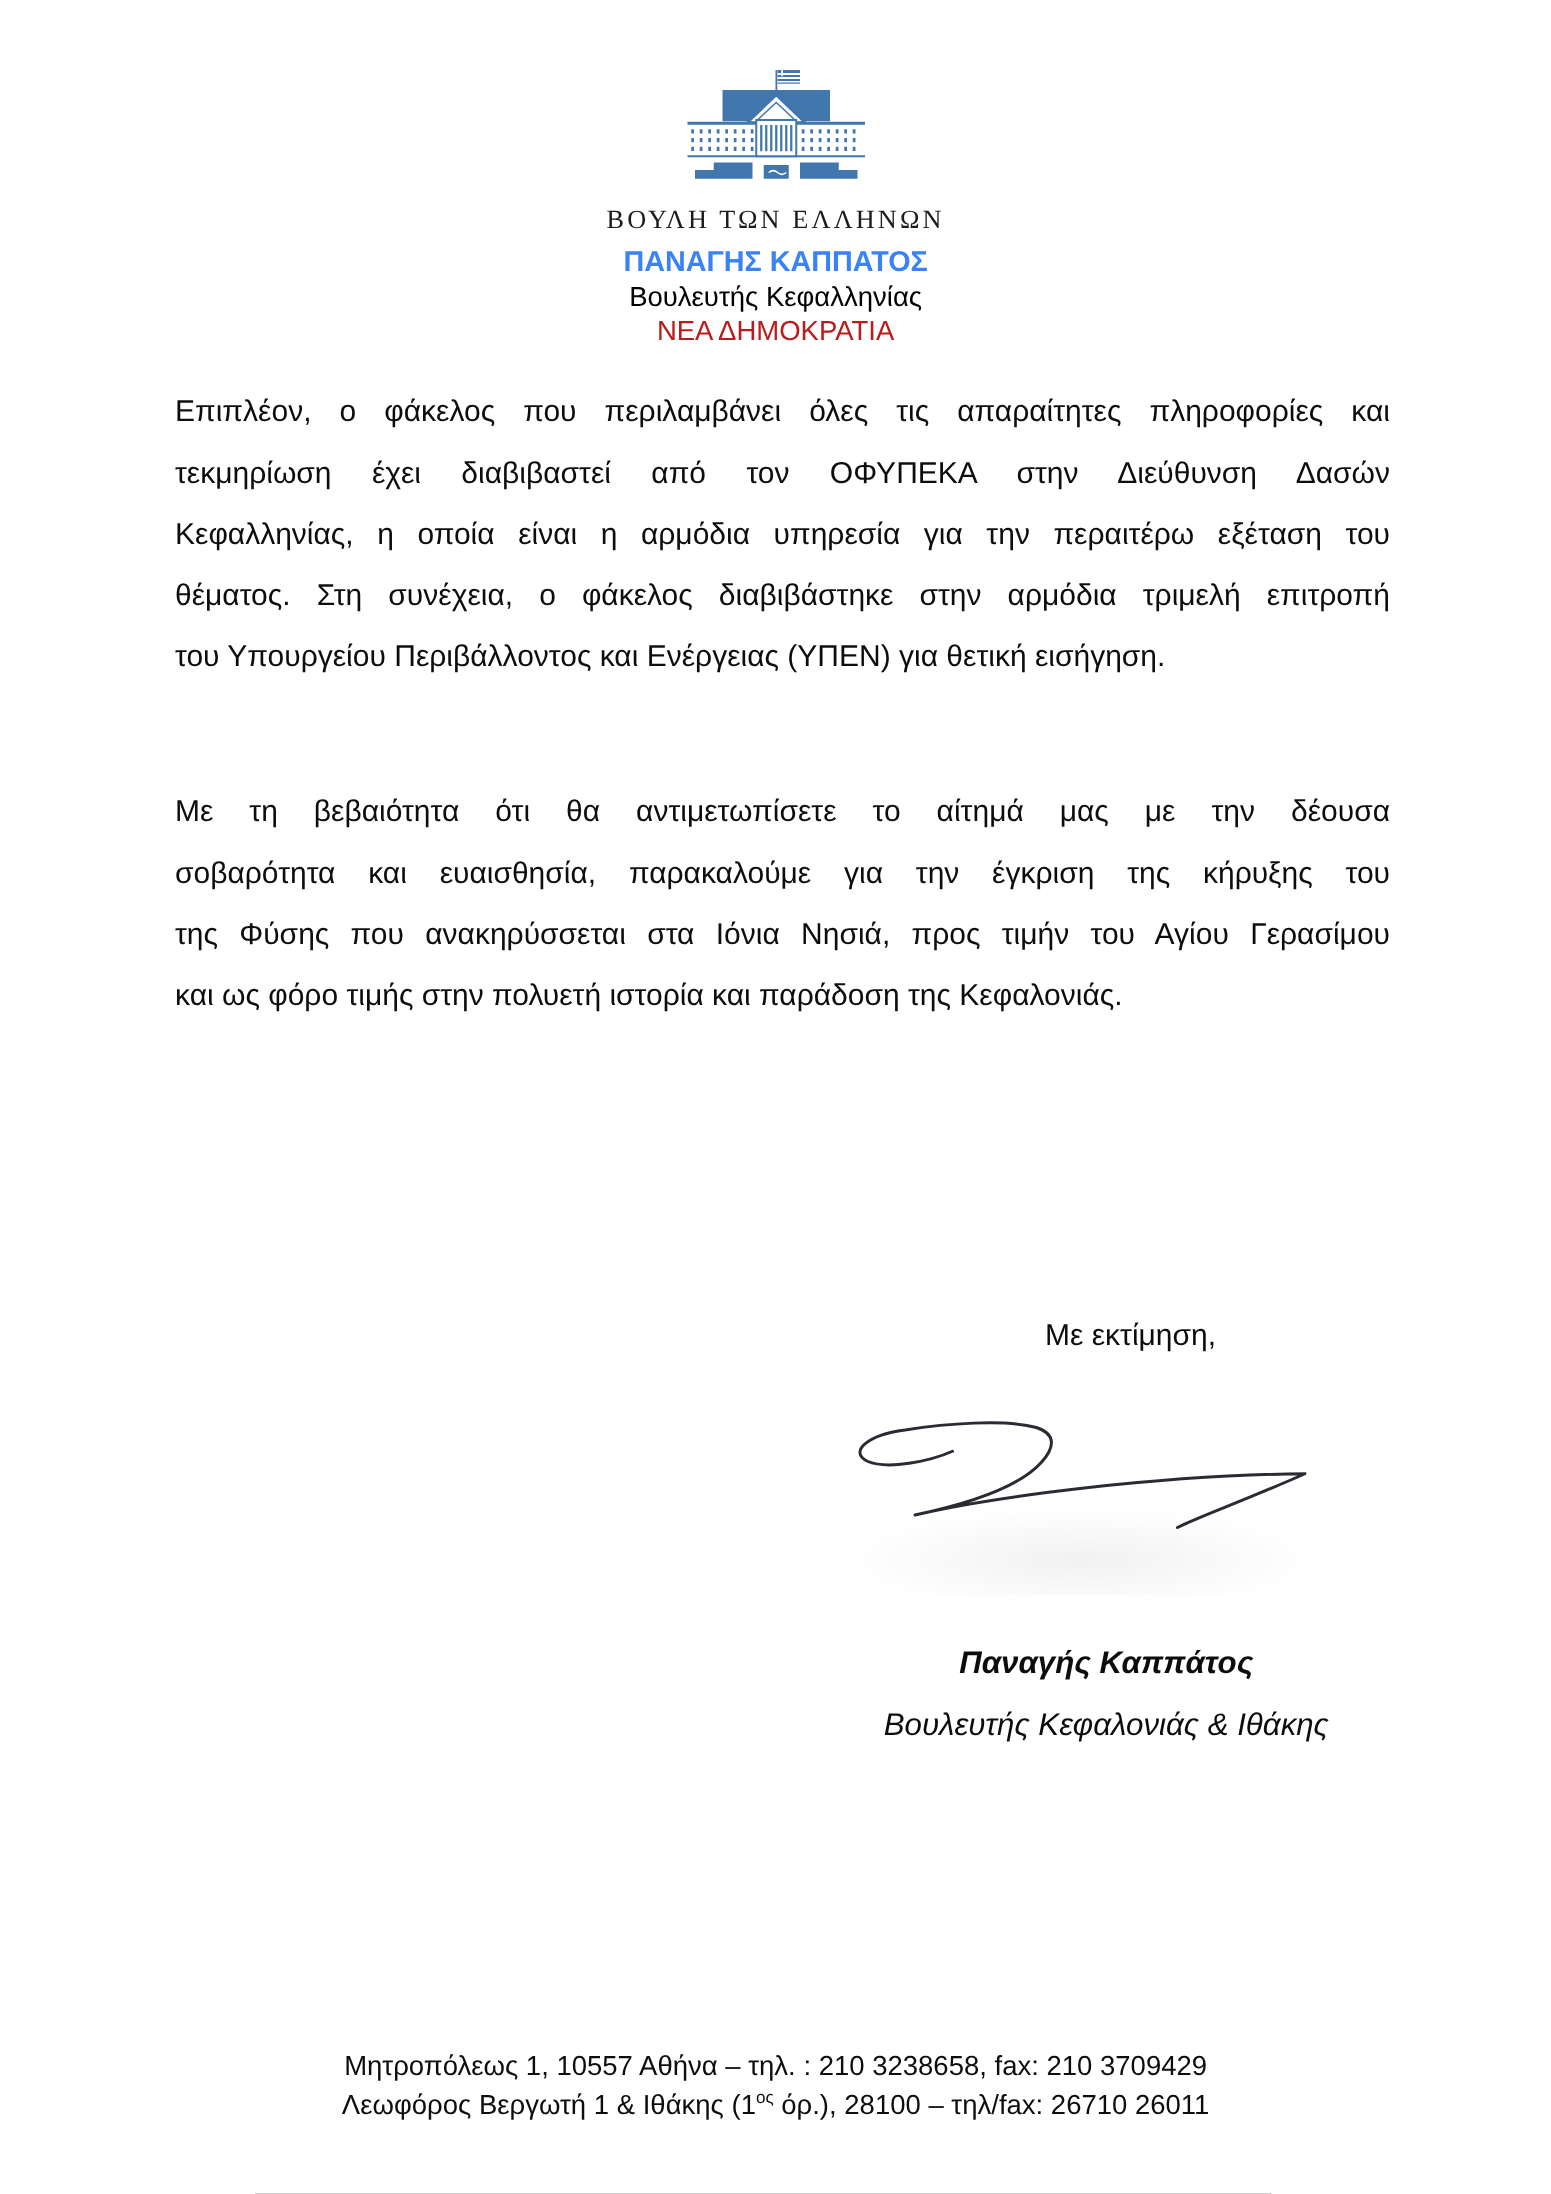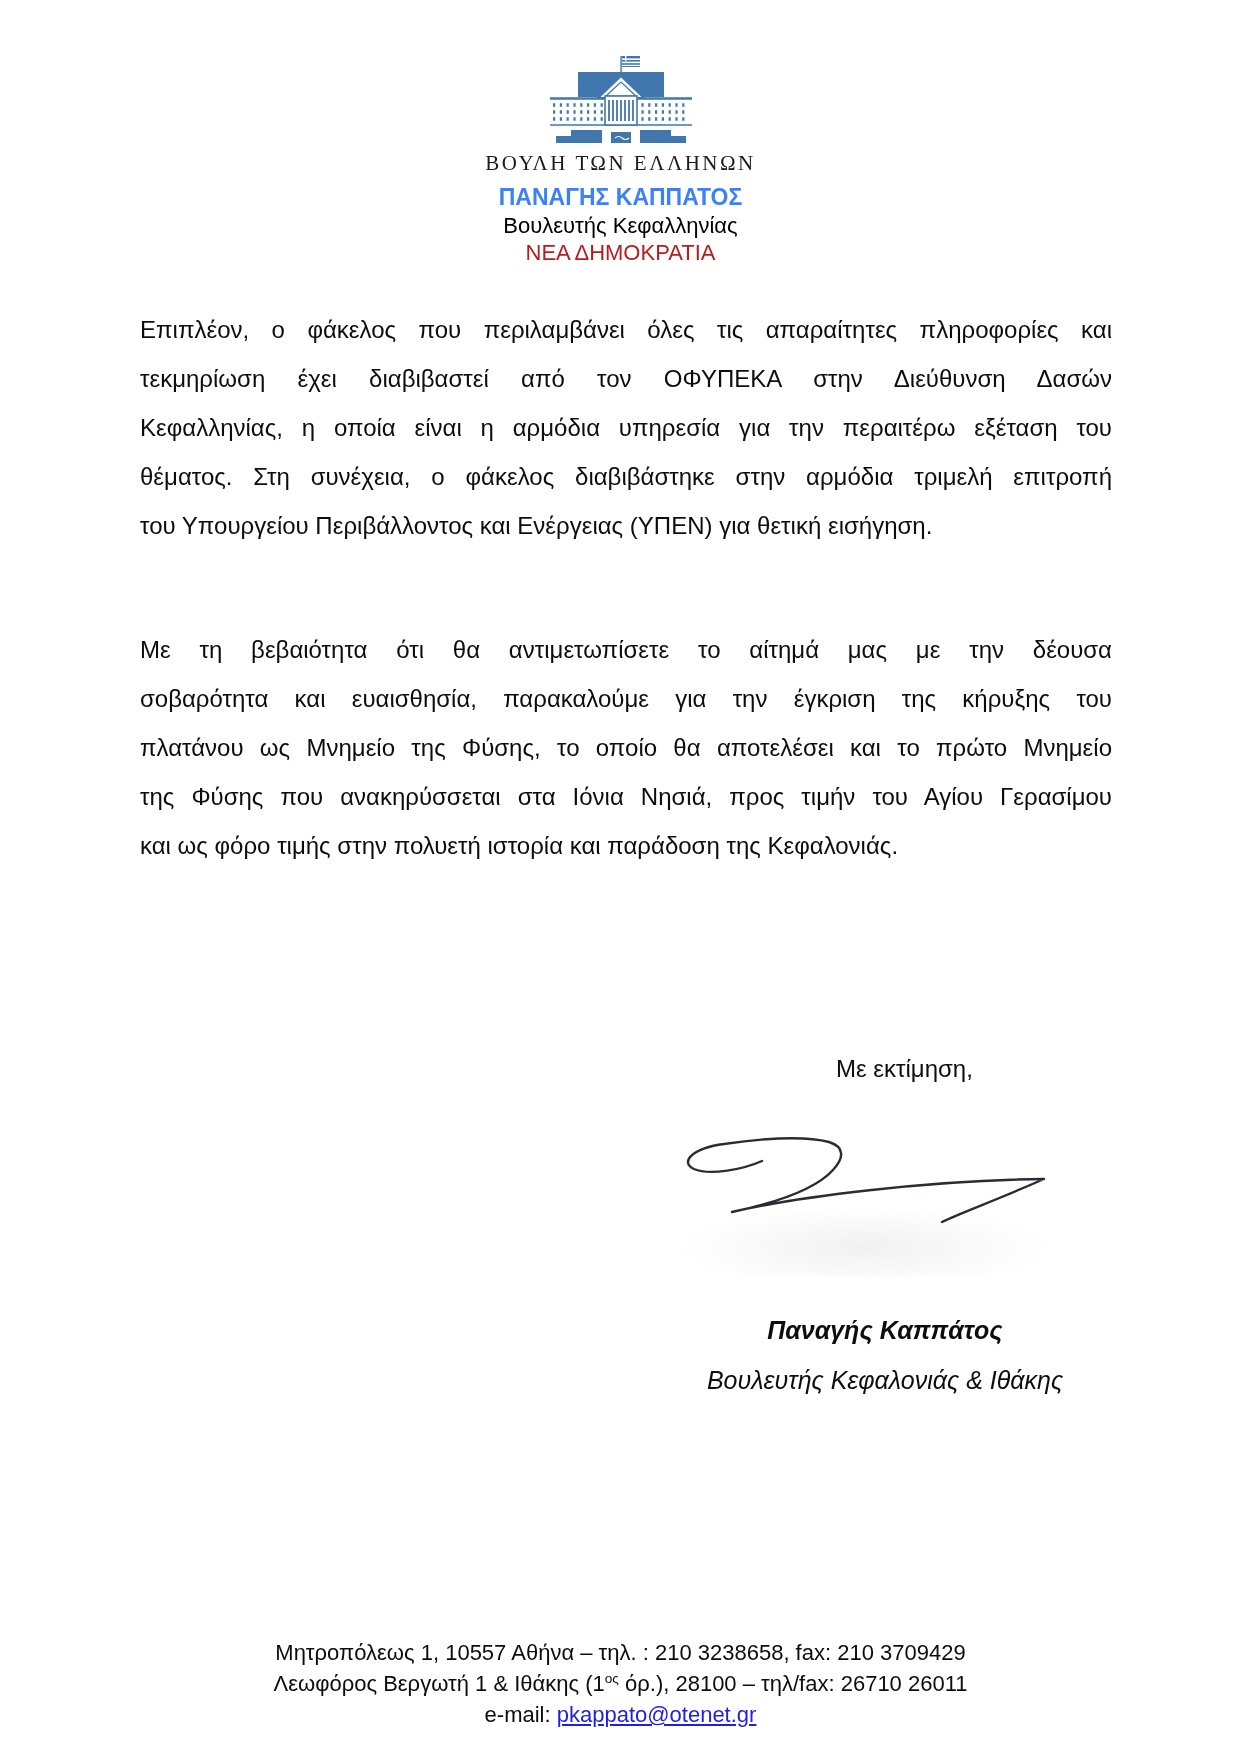--- a/index.html
+++ b/index.html
@@ -17,21 +17,21 @@
     position:absolute;top:52px;left:0;width:100%;
     display:flex;flex-direction:column;align-items:center;
     text-align:center;
   }
   .logo{display:block;}
   .org-name{
     font-family:"Liberation Serif", serif;
     font-size:21px;line-height:26px;
     letter-spacing:2.5px;
     color:#1c1c1c;
-    margin-top:2px;
+    margin-top:14px;
   }
   .mp-name{
     font-size:23px;line-height:30px;font-weight:bold;
     margin-top:6px;color:#3b82f6;
   }
   .mp-title{font-size:22px;line-height:27px;color:#000;}
   .mp-party{font-size:22px;line-height:27px;color:#b91c1c;}
   
   .body-text{
     position:absolute;left:140px;top:305px;width:972px;
@@ -130,21 +130,20 @@
     <div class="paragraph">
         <div class="line">Επιπλέον, ο φάκελος που περιλαμβάνει όλες τις απαραίτητες πληροφορίες και</div>
         <div class="line">τεκμηρίωση έχει διαβιβαστεί από τον ΟΦΥΠΕΚΑ στην Διεύθυνση Δασών</div>
         <div class="line">Κεφαλληνίας, η οποία είναι η αρμόδια υπηρεσία για την περαιτέρω εξέταση του</div>
         <div class="line">θέματος. Στη συνέχεια, ο φάκελος διαβιβάστηκε στην αρμόδια τριμελή επιτροπή</div>
         <div class="line last">του Υπουργείου Περιβάλλοντος και Ενέργειας (ΥΠΕΝ) για θετική εισήγηση.</div>
       </div>
     <div class="paragraph">
         <div class="line">Με τη βεβαιότητα ότι θα αντιμετωπίσετε το αίτημά μας με την δέουσα</div>
         <div class="line">σοβαρότητα και ευαισθησία, παρακαλούμε για την έγκριση της κήρυξης του</div>
-        <div class="line">πλατάνου ως Μνημείο της Φύσης, το οποίο θα αποτελέσει και το πρώτο Μνημείο</div>
         <div class="line">της Φύσης που ανακηρύσσεται στα Ιόνια Νησιά, προς τιμήν του Αγίου Γερασίμου</div>
         <div class="line last">και ως φόρο τιμής στην πολυετή ιστορία και παράδοση της Κεφαλονιάς.</div>
       </div>
   </div>
 
   <div class="salutation">Με εκτίμηση,</div>
 
   <div class="signature-wrap">
     <svg width="432" height="150" viewBox="0 0 432 150" aria-hidden="true">
       <path d="M114,43
@@ -159,16 +158,15 @@
   </div>
 
   <div class="signatory">
     <div class="signatory-name">Παναγής Καππάτος</div>
     <div class="signatory-title">Βουλευτής Κεφαλονιάς &amp; Ιθάκης</div>
   </div>
 
   <div class="footer">
     <div>Μητροπόλεως 1, 10557 Αθήνα – τηλ. : 210 3238658, fax: 210 3709429</div>
     <div><span>Λεωφόρος Βεργωτή 1 &amp; Ιθάκης (1</span><sup>ος</sup><span> όρ.), 28100 – τηλ/fax: 26710 26011</span></div>
-    <div><span>e-mail: </span><a href="mailto:pkappato@otenet.gr">pkappato@otenet.gr</a></div>
   </div>
 
 </div>
 
 </body></html>

